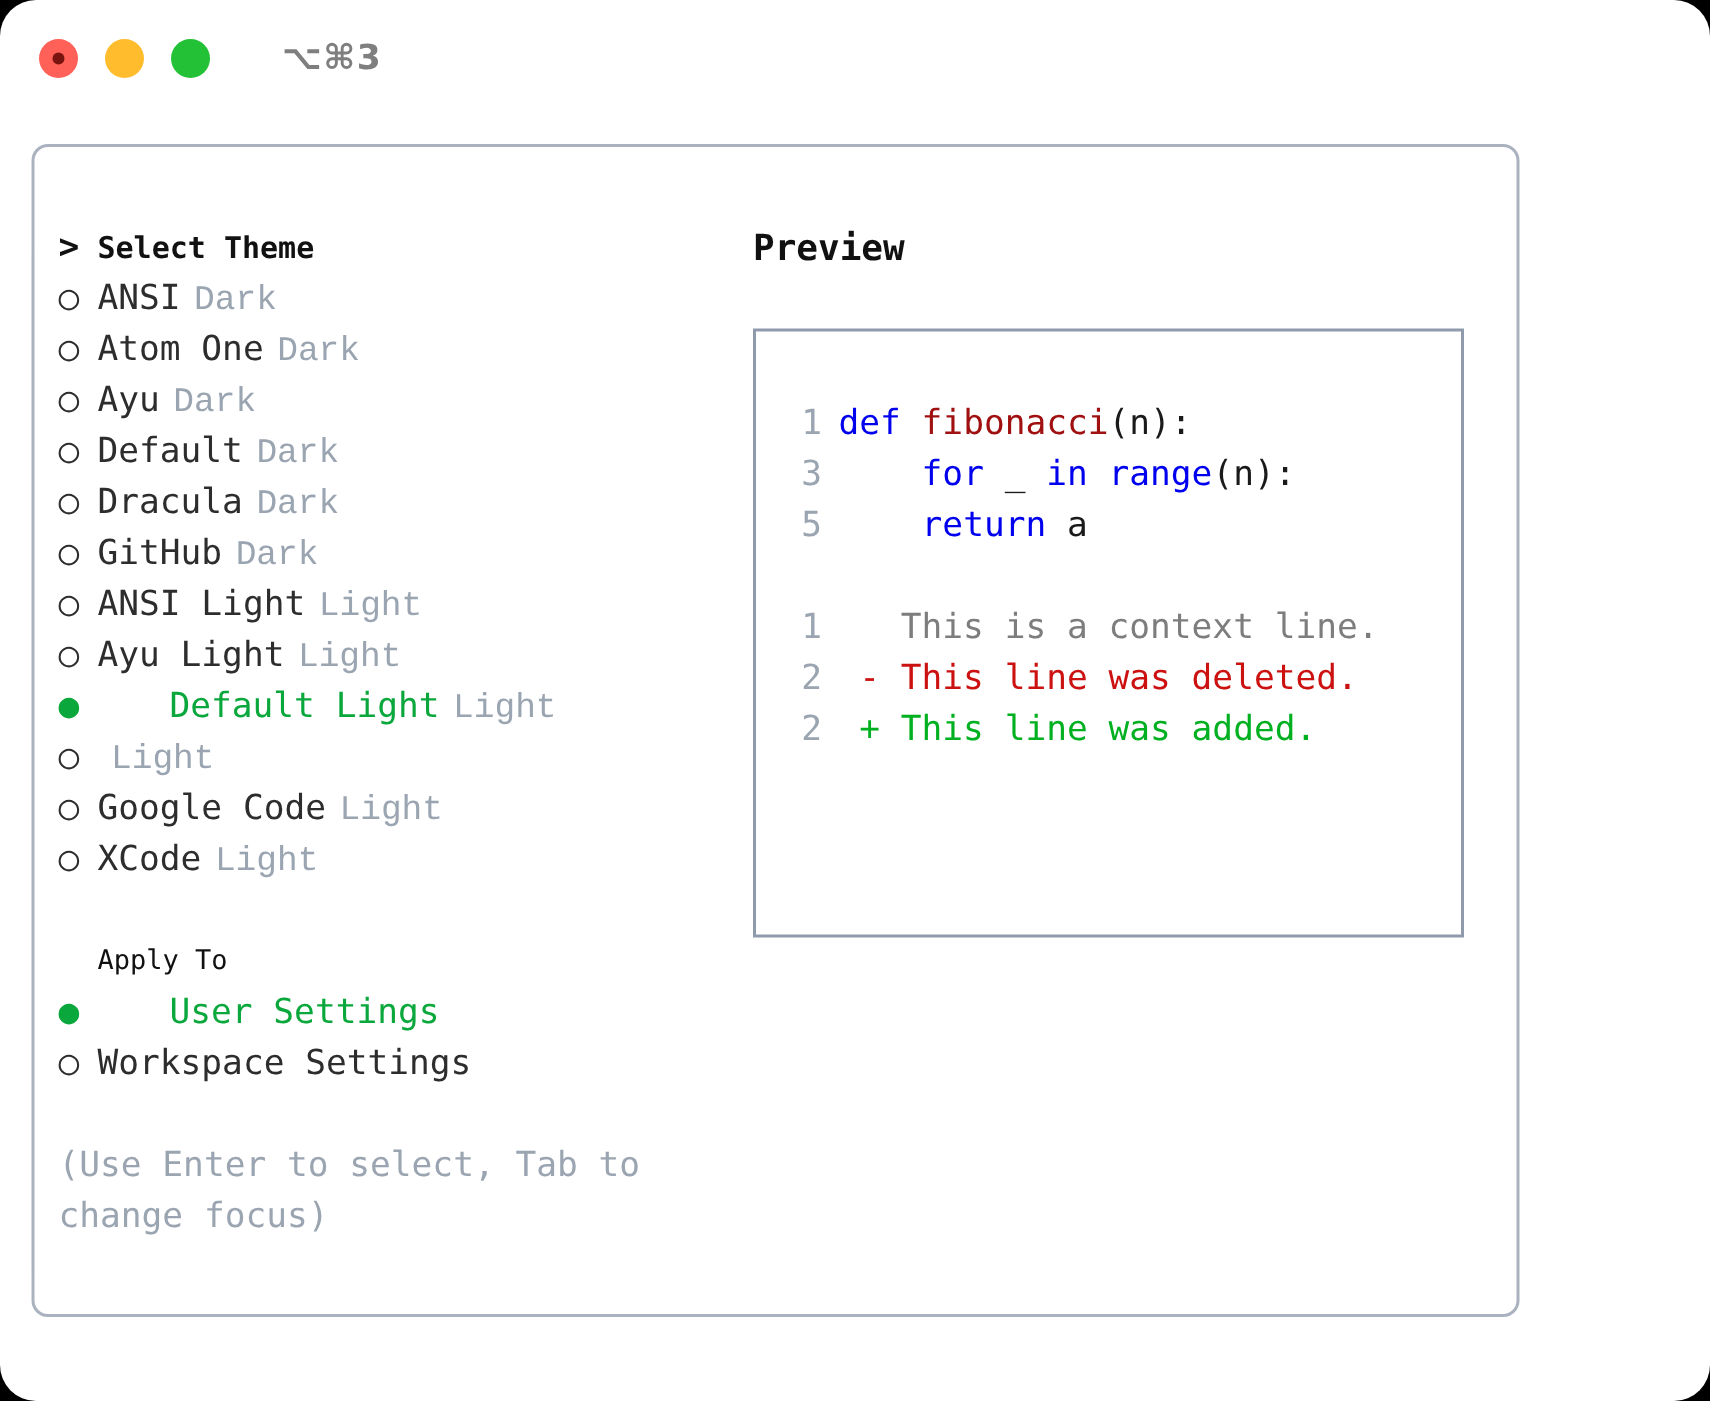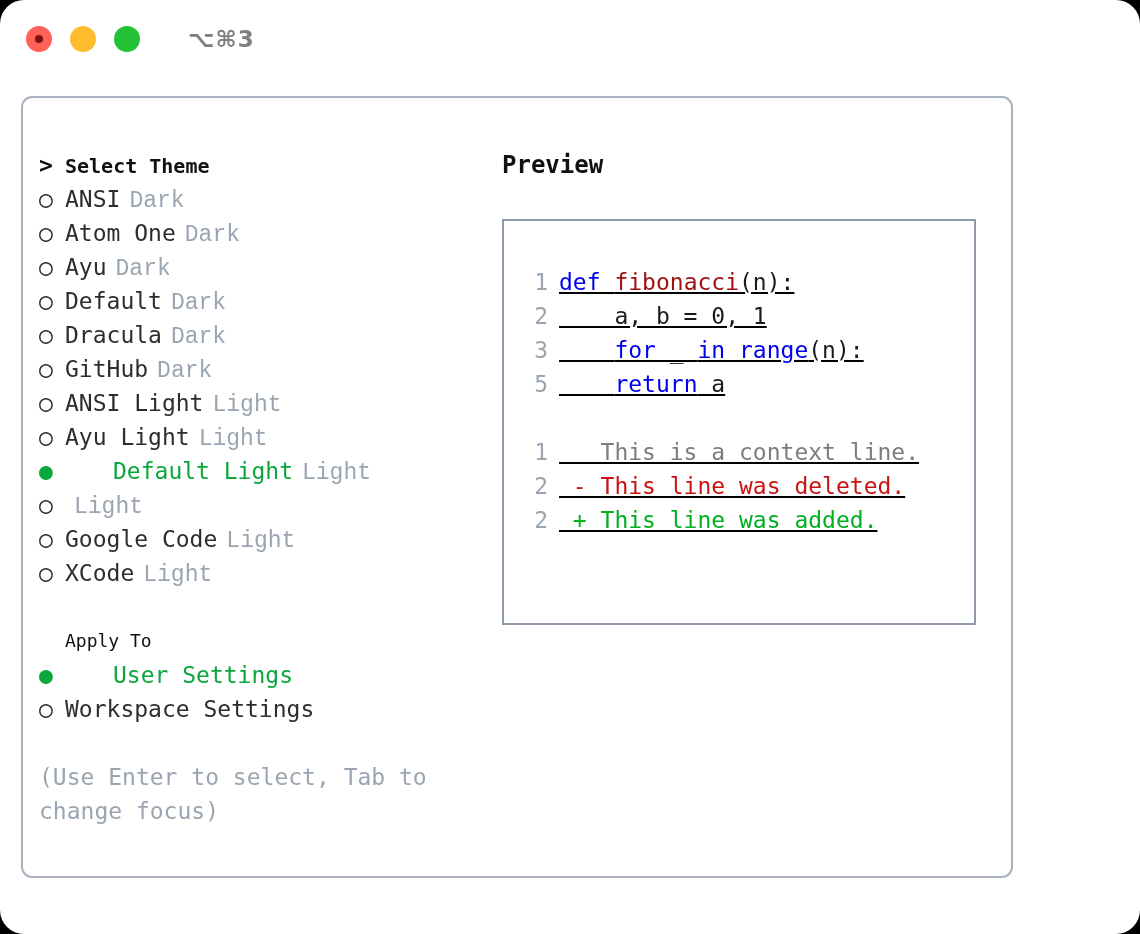--- a/index.html
+++ b/index.html
@@ -165,21 +165,20 @@
     height: 34px;
   }
   .preview-box {
     margin-top: 37px;
     width: 474px;
     height: 406px;
     border: 2px solid #8f9bad;
     background: #ffffff;
     box-sizing: border-box;
     padding: 44px 0 0 18px;
-    text-decoration: underline;
   }
 
   .code-line {
     font-size: 23px;
     line-height: 34px;
     white-space: pre;
     color: #1a1a1a;
   }
   .ln {
     display: inline-block;
@@ -246,21 +245,20 @@
 
         <div class="hint">(Use Enter to select, Tab to change focus)</div>
       </div>
 
       <div class="right-col">
         <div class="preview-title">Preview</div>
 
         <div class="preview-box">
           <div id="code-block">
               <div class="code-line"><span class="ln">1</span><span class="kw">def </span><span class="fn">fibonacci</span><span>(n):</span></div>
-              <div class="code-line"><span class="ln">2</span><span>    a, b = 0, 1</span></div>
               <div class="code-line"><span class="ln">3</span><span>    </span><span class="kw">for</span><span> _ </span><span class="kw">in range</span><span>(n):</span></div>
               <div class="code-line"><span class="ln">5</span><span>    </span><span class="kw">return</span><span> a</span></div>
             </div>
           <div class="blank-line"></div>
           <div id="diff-block">
               <div class="code-line"><span class="ln">1</span><span class="diff-ctx">   This is a context line.</span></div>
               <div class="code-line"><span class="ln">2</span><span class="diff-del"> - This line was deleted.</span></div>
               <div class="code-line"><span class="ln">2</span><span class="diff-add"> + This line was added.</span></div>
             </div>
         </div>

